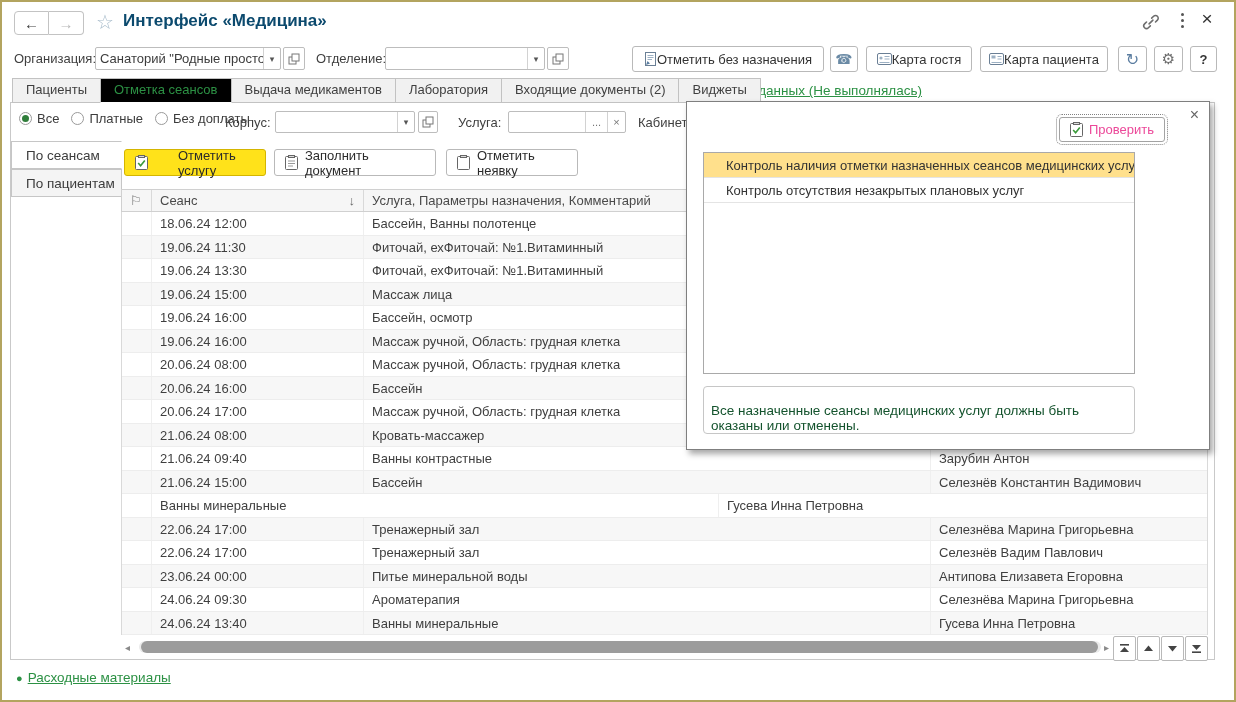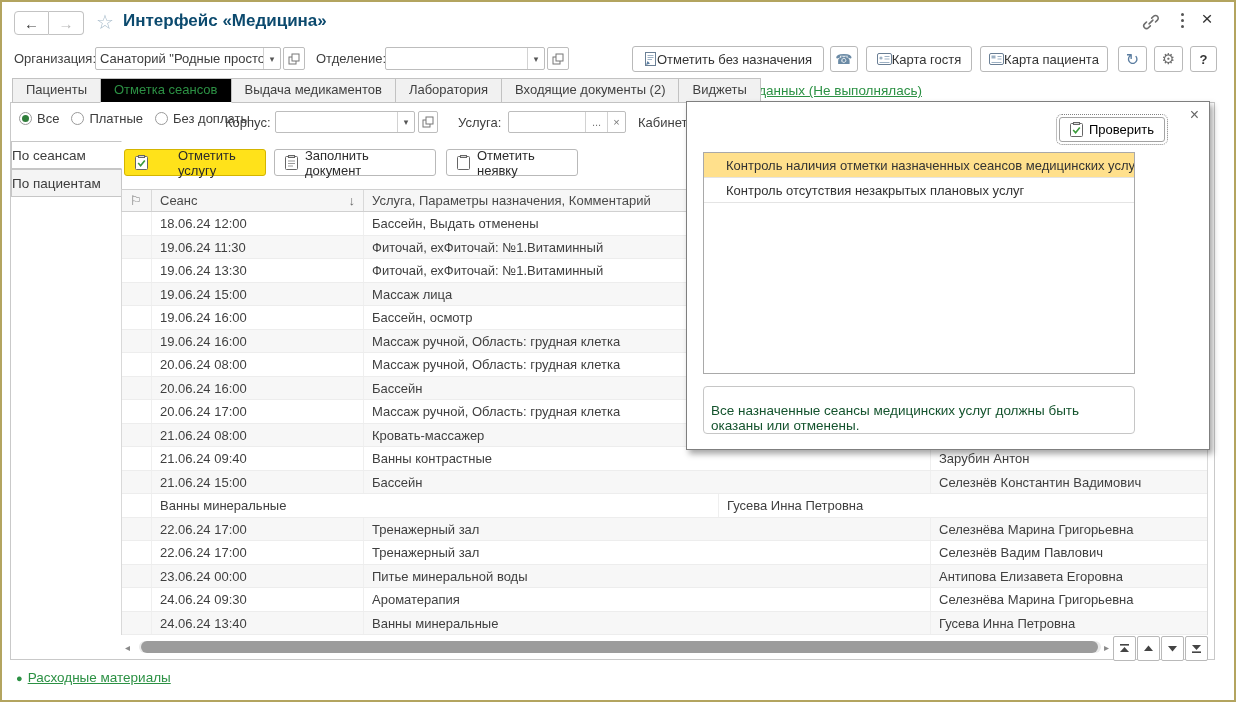--- a/index.html
+++ b/index.html
@@ -36,21 +36,21 @@
   
   #panel{position:absolute;left:8px;top:100px;width:1205px;height:558px;border:1px solid #c9c9c9;background:#fff;}
   .radio-group{position:absolute;left:8px;top:8px;display:flex;gap:12px;align-items:center;}
   .radio{display:flex;align-items:center;gap:5px;cursor:pointer;}
   .rdot{width:13px;height:13px;border:1px solid #9a9a9a;border-radius:50%;background:#fff;position:relative;}
   .rdot.checked::after{content:"";position:absolute;left:2px;top:2px;width:7px;height:7px;border-radius:50%;background:#2f7d3a;}
   .field{position:absolute;height:22px;border:1px solid #bdbdbd;border-radius:2px;background:#fff;display:flex;align-items:stretch;}
   .field .val{flex:1;}
   .field .mini{border-left:1px solid #d2d2d2;display:flex;align-items:center;justify-content:center;color:#777;cursor:pointer;font-size:11px;}
   
-  .sidetab{position:absolute;left:0;width:111px;height:28px;border:1px solid #c6c6c6;background:#f4f4f4;display:flex;align-items:center;padding-left:0;font-size:13.5px;cursor:pointer;}
+  .sidetab{position:absolute;left:0;width:111px;height:28px;border:1px solid #c6c6c6;background:#f4f4f4;display:flex;align-items:center;padding-left:14px;font-size:13.5px;cursor:pointer;}
   .sidetab.active{background:#fff;border-right-color:#fff;z-index:2;}
   
   .tbtn{position:absolute;top:46px;height:27px;border:1px solid #b9b9b9;border-radius:3px;background:#fff;display:flex;align-items:center;gap:7px;padding:0 10px;cursor:pointer;color:#2b2b2b;}
   .tbtn.yellow{background:#ffe21a;border-color:#d4b500;gap:30px;}
   
   #thead{position:absolute;left:110px;top:86px;width:1087px;height:23px;background:#f6f6f6;border:1px solid #d0d0d0;display:flex;color:#4a4a4a;}
   .hc{display:flex;align-items:center;padding:0 8px;border-right:1px solid #d9d9d9;overflow:hidden;white-space:nowrap;}
   #rows{position:absolute;left:110px;top:109px;width:1087px;border-left:1px solid #d9d9d9;border-right:1px solid #d9d9d9;}
   .trow{display:flex;height:23.5px;border-bottom:1px solid #ededed;background:#fff;cursor:default;}
   .trow.alt{background:#f7f7f7;}
@@ -63,21 +63,21 @@
   .sarrow{position:absolute;top:539px;font-size:10px;color:#8a8a8a;cursor:pointer;}
   #htrack{position:absolute;left:128px;top:538px;width:962px;height:12px;background:#ebebeb;border-radius:6px;}
   #hthumb{position:absolute;left:2px;top:0;width:957px;height:12px;background:#9c9c9c;border-radius:6px;cursor:pointer;}
   .navsq{position:absolute;top:533px;width:23px;height:25px;border:1px solid #b9b9b9;border-radius:2px;background:#fff;display:flex;align-items:center;justify-content:center;cursor:pointer;}
   
   #footer-link{position:absolute;left:14px;top:668px;font-size:13.5px;}
   #footer-link .bullet{color:#2c9144;margin-right:5px;font-size:11px;}
   
   #popup{position:absolute;left:684px;top:99px;width:524px;height:349px;background:#fff;border:1px solid #7f7f7f;box-shadow:3px 4px 6px rgba(0,0,0,.35);z-index:10;}
   #popup .pclose{position:absolute;right:10px;top:4px;font-size:16px;color:#666;cursor:pointer;}
-  #checkbtn{position:absolute;left:372px;top:15px;height:25px;border:1px solid #a3a3a3;border-radius:3px;background:#fff;display:flex;align-items:center;gap:6px;padding:0 10px;cursor:pointer;outline:1px dotted #808080;outline-offset:2px;color:#000000;}
+  #checkbtn{position:absolute;left:372px;top:15px;height:25px;border:1px solid #a3a3a3;border-radius:3px;background:#fff;display:flex;align-items:center;gap:6px;padding:0 10px;cursor:pointer;outline:1px dotted #808080;outline-offset:2px;color:#ec4899;}
   #checklist{position:absolute;left:16px;top:50px;width:432px;height:222px;border:1px solid #a9a9a9;background:#fff;overflow:hidden;}
   .citem{height:25px;line-height:25px;padding-left:22px;border-bottom:1px solid #e4e4e4;color:#333;white-space:nowrap;overflow:hidden;cursor:pointer;background:#fff;}
   .citem.selected{background:#ffe08c;}
   #pmessage{position:absolute;left:16px;top:284px;width:432px;height:48px;border:1px solid #c6c6c6;border-radius:4px;padding:16px 7px;color:#14532d;font-size:13.5px;}
   svg{display:block;}
 </style>
 </head>
 <body>
 
 <div id="window">
@@ -269,21 +269,21 @@
           <span>Услуга, Параметры назначения, Комментарий</span>
         </div>
       <div class="hc c-patient" style="border-right:none">
           <span></span>
         </div>
     </div>
     <div id="rows">
         <div class="trow">
           <div class="tc c-flag"></div>
           <div class="tc c-session">18.06.24 12:00</div>
-          <div class="tc c-service">Бассейн, Выдать отменены</div>
+          <div class="tc c-service">Бассейн, Ванны полотенце</div>
           <div class="tc c-patient"></div>
         </div>
         <div class="trow alt">
           <div class="tc c-flag"></div>
           <div class="tc c-session">19.06.24 11:30</div>
           <div class="tc c-service">Фиточай, ехФиточай: №1.Витаминный</div>
           <div class="tc c-patient"></div>
         </div>
         <div class="trow">
           <div class="tc c-flag"></div>

